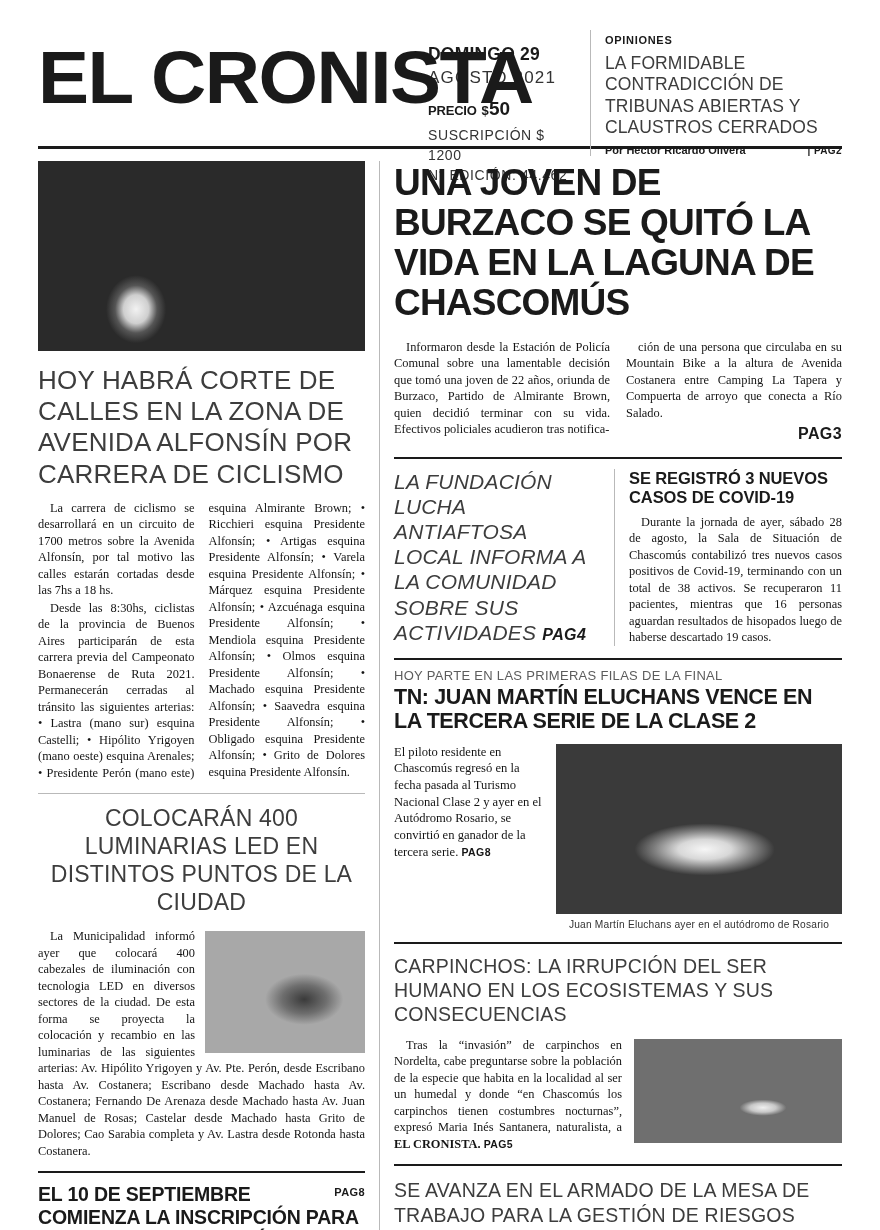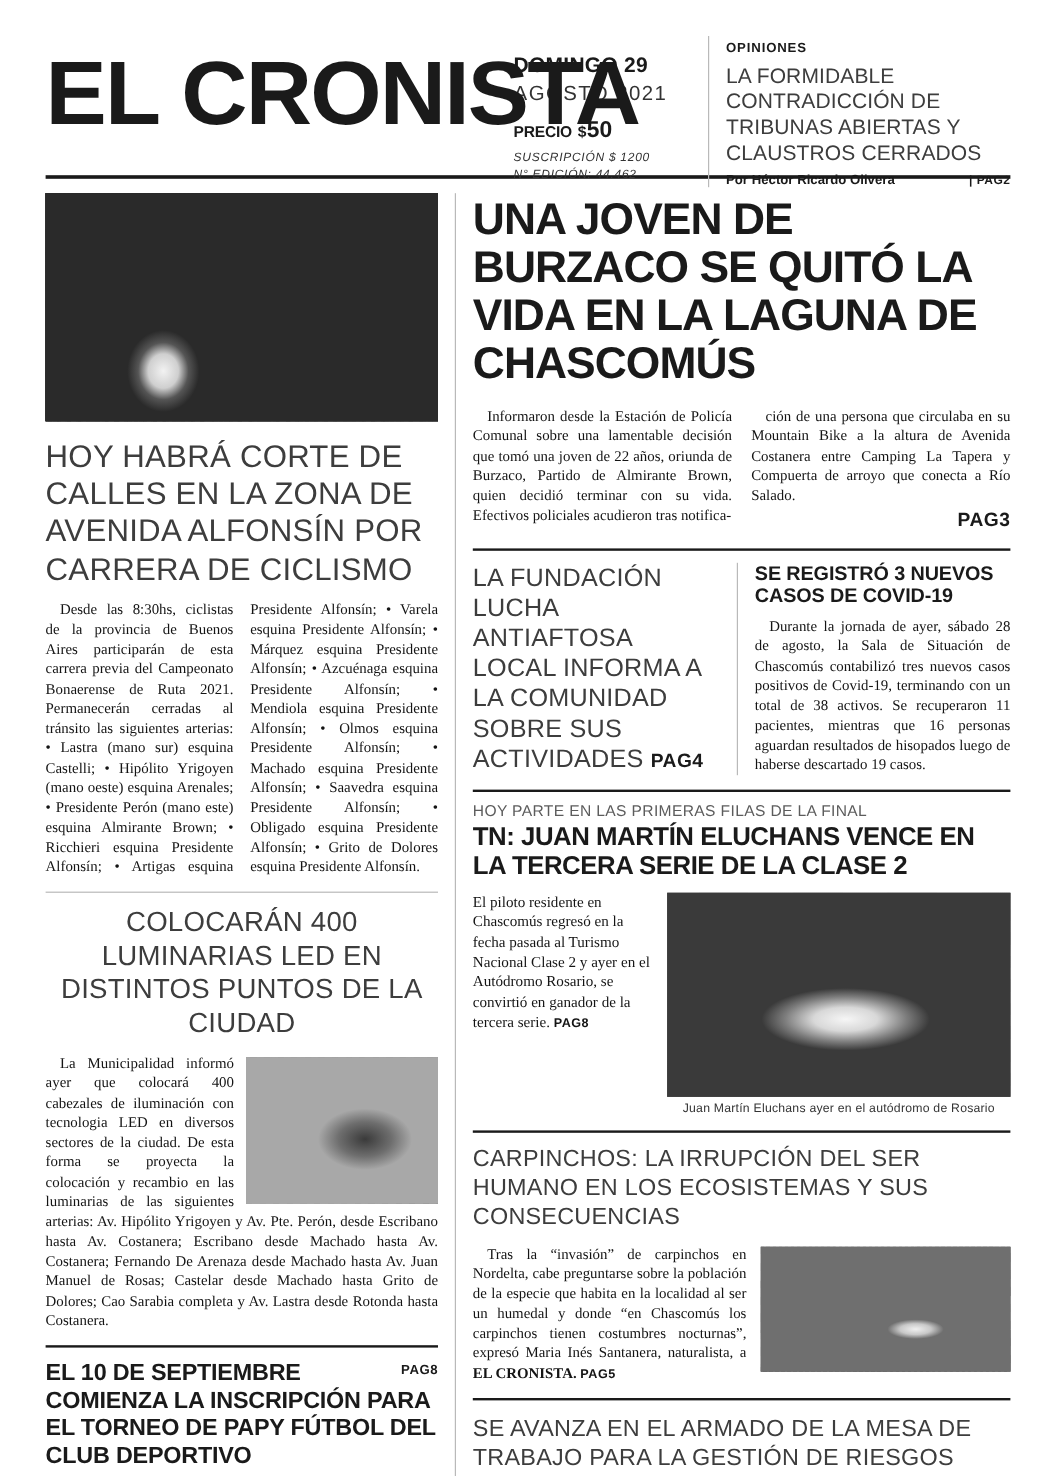--- a/index.html
+++ b/index.html
@@ -70,26 +70,25 @@
     font-weight: 700;
     letter-spacing: 0.3px;
     color: #1a1a1a;
     white-space: nowrap;
   }
   .m-price .pr-word { font-size: 13px; letter-spacing: -0.2px; text-align: right; }
   .m-price .pr-amt { font-size: 19px; letter-spacing: 0; }
   .m-price .pr-cur { font-size: 13px; }
   .m-sub {
     margin-top: 5px;
-    font-size: 10px;
+    font-size: 14px;
     letter-spacing: 0.6px;
     color: #333;
     line-height: 1.45;
     font-weight: 400;
-    font-style: italic;
   }
   .masthead-op {
     flex: 1 1 auto;
     border-left: 1px solid #b9b9b9;
     padding-left: 14px;
     margin-left: 14px;
     padding-top: 4px;
   }
   .op-kicker {
     font-size: 11px;
@@ -316,20 +315,21 @@
 
   .sub-split {
     display: flex;
     margin-top: 10px;
   }
   .sub-left {
     width: 220px;
     flex: 0 0 220px;
     padding-right: 14px;
     box-sizing: border-box;
+    font-style: italic;
   }
   .sub-right {
     flex: 1 1 auto;
     border-left: 1px solid #b9b9b9;
     padding-left: 14px;
     box-sizing: border-box;
   }
 
   .tn-split {
     display: flex;
@@ -418,20 +418,21 @@
 
   <div class="body-grid">
 
     <div class="col-left">
 
       <div class="photo ph-cycling"></div>
 
       <div class="hl-light h-cycling">HOY HABRÁ CORTE DE CALLES EN LA ZONA DE AVENIDA ALFONSÍN POR CARRERA DE CICLISMO</div>
 
       <div class="copy two-col">
+        <p>La carrera de ciclismo se desarrollará en un circuito de 1700 metros sobre la Avenida Alfonsín, por tal motivo las calles estarán cortadas desde las 7hs a 18 hs.</p>
         <p>Desde las 8:30hs, ciclistas de la provincia de Buenos Aires participarán de esta carrera previa del Campeonato Bonaerense de Ruta 2021. Permanecerán cerradas al tránsito las siguientes arterias: • Lastra (mano sur) esquina Castelli; • Hipólito Yrigoyen (mano oeste) esquina Arenales; • Presidente Perón (mano este) esquina Almirante Brown; • Ricchieri esquina Presidente Alfonsín; • Artigas esquina Presidente Alfonsín; • Varela esquina Presidente Alfonsín; • Márquez esquina Presidente Alfonsín; • Azcuénaga esquina Presidente Alfonsín; • Mendiola esquina Presidente Alfonsín; • Olmos esquina Presidente Alfonsín; • Machado esquina Presidente Alfonsín; • Saavedra esquina Presidente Alfonsín; • Obligado esquina Presidente Alfonsín; • Grito de Dolores esquina Presidente Alfonsín.</p>
       </div>
 
       <div class="sep-gray"></div>
 
       <div class="hl-light h-led">COLOCARÁN 400 LUMINARIAS LED EN DISTINTOS PUNTOS DE LA CIUDAD</div>
 
       <div class="clearfix">
         <div class="photo ph-truck"></div>
         <div class="copy">

